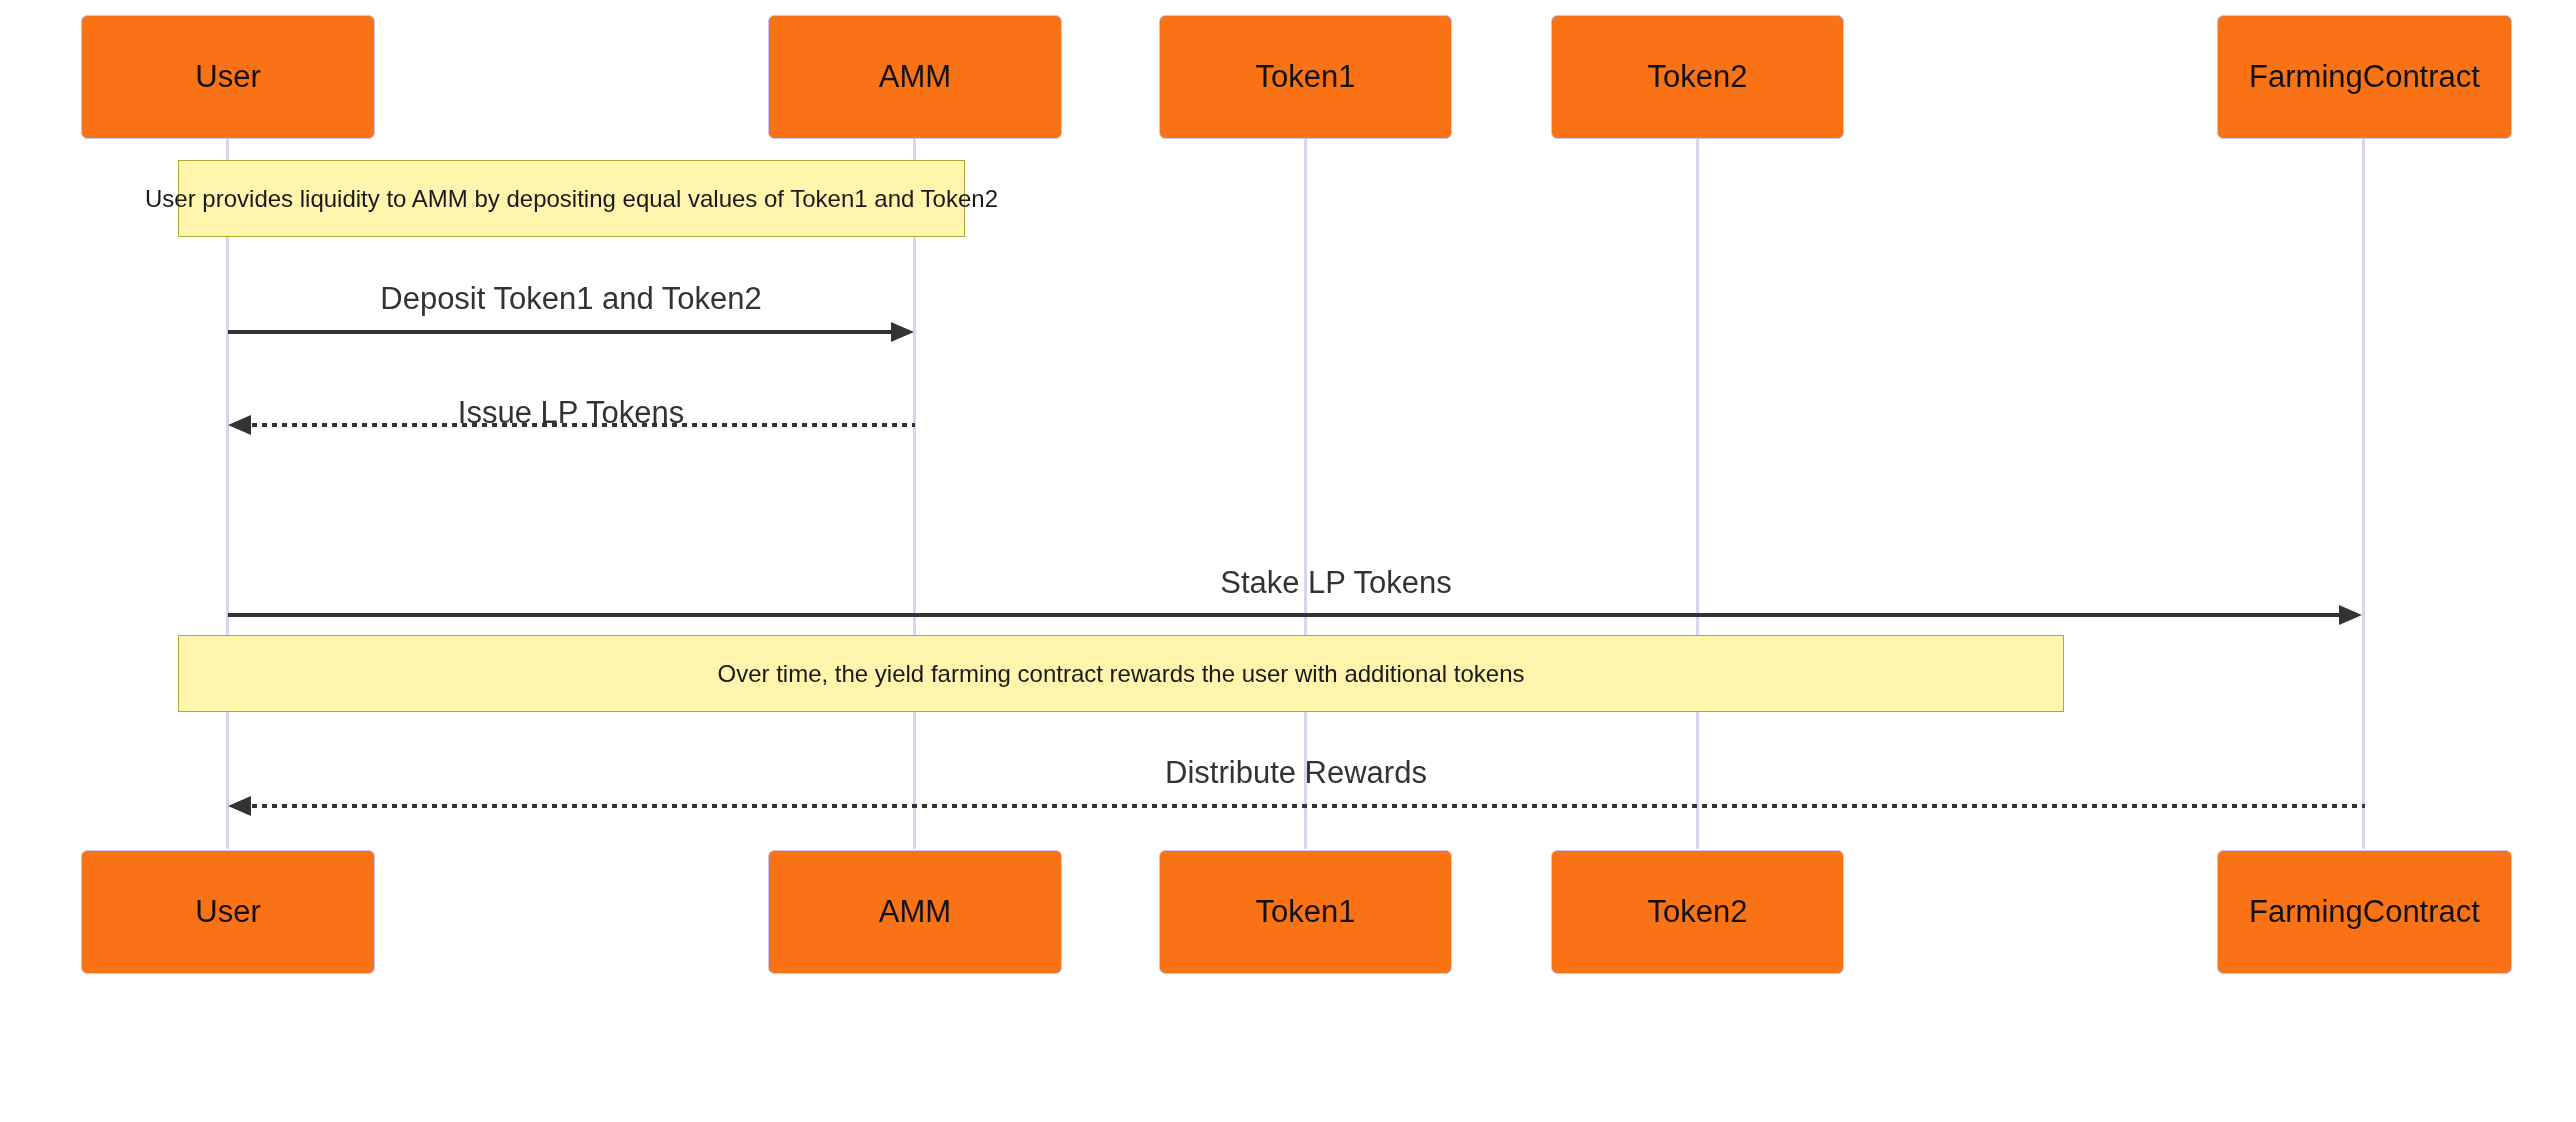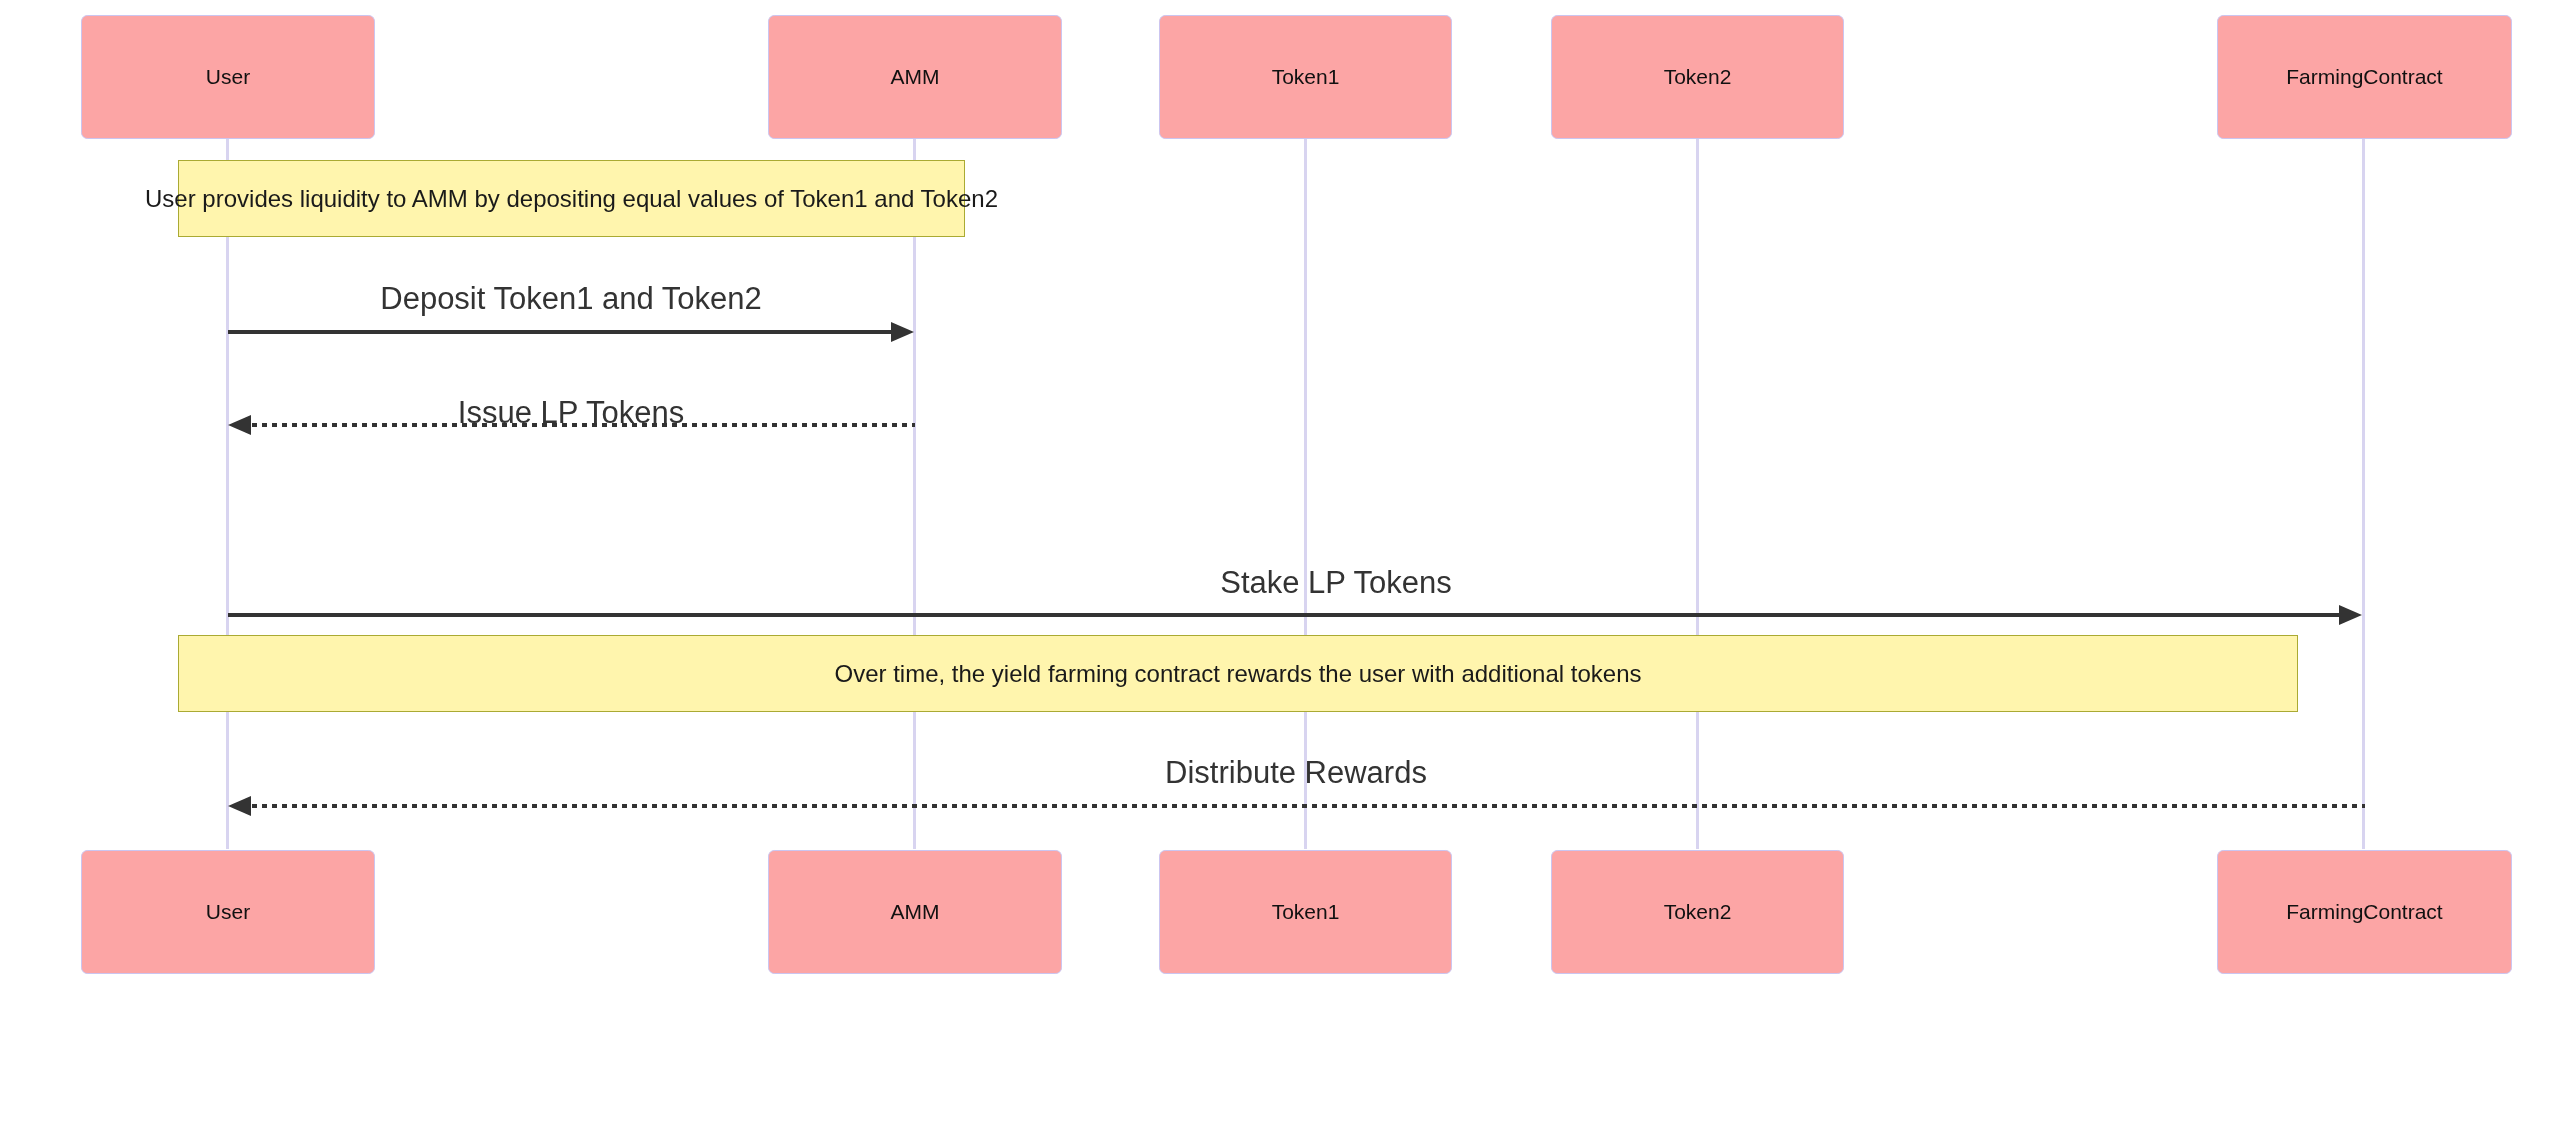--- a/index.html
+++ b/index.html
@@ -7,28 +7,28 @@
     position: relative;
     width: 2576px;
     height: 1122px;
     background: #ffffff;
     font-family: "Liberation Sans", sans-serif;
     overflow: hidden;
   }
   .actor-box {
     position: absolute;
     height: 124px;
-    background: #fca5a5;
+    background: #f97316;
     border: 1.8px solid #CBC5F0;
     border-radius: 6.3px;
     box-sizing: border-box;
     display: flex;
     align-items: center;
     justify-content: center;
-    font-size: 21px;
+    font-size: 31px;
     color: #111111;
     text-align: right;
   }
   .lifeline {
     position: absolute;
     top: 138px;
     height: 711px;
     width: 2.7px;
     background: #D8D4F0;
   }
@@ -115,21 +115,21 @@
 
   <div class="msg-label" style="left:571px; top:395px;">Issue LP Tokens</div>
   <div class="msg-line-dashed" style="left:252px; top:423px; width:663px;"></div>
   <div class="arrowhead-left" style="left:228px; top:415px;"></div>
 
 
   <div class="msg-label" style="left:1296px; top:565px;margin-left:40px;">Stake LP Tokens</div>
   <div class="msg-line-solid" style="left:228px; top:613px; width:2111px;"></div>
   <div class="arrowhead-right" style="left:2339px; top:605px;"></div>
 
-  <div class="note" style="left:178px; top:635px; width:2120px;">
+  <div class="note" style="left:178px; top:635px; width:1886px;">
     <span>Over time, the yield farming contract rewards the user with additional tokens</span>
   </div>
 
   <div class="msg-label" style="left:1296px; top:755px;">Distribute Rewards</div>
   <div class="msg-line-dashed" style="left:252px; top:804px; width:2113px;"></div>
   <div class="arrowhead-left" style="left:228px; top:796px;"></div>
 
   <div class="actor-box" style="left:81px;   top:850px; width:294px;">
       <span>User</span>
     </div>

